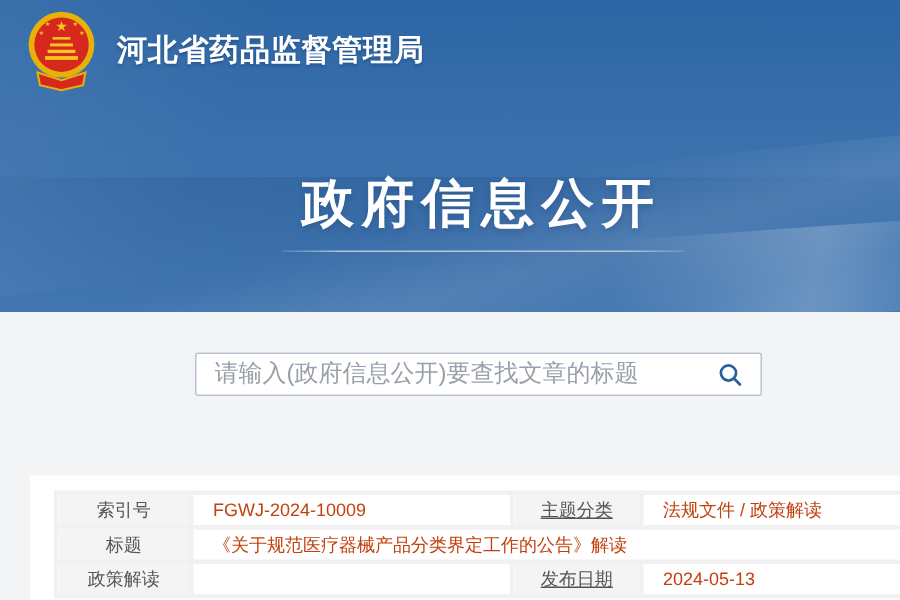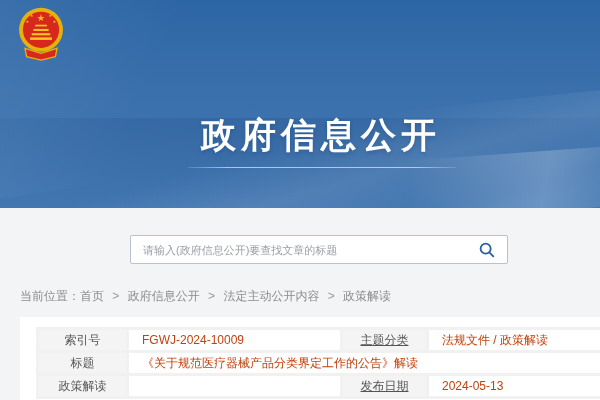--- a/index.html
+++ b/index.html
@@ -55,21 +55,21 @@
   
   .content { position: relative; width: 100%; height: 192px; }
 
   .search-box {
     position: absolute; left: 130px; top: 27px; width: 378px; height: 29px;
     background: #ffffff; border: 1px solid #b7c3d1; border-radius: 2px;
     display: flex; align-items: center;
   }
   .search-input {
     flex: 1; height: 100%; border: none; outline: none; background: transparent;
-    font-size: 11px; color: #333; padding: 0 8px 0 12px;
+    font-size: 16px; color: #333; padding: 0 8px 0 12px;
     font-family: "Liberation Sans", "DejaVu Sans", sans-serif;
   }
   .search-input::placeholder { color: #9aa0a6; }
   .search-btn { border: none; background: transparent; padding: 0 11px 0 4px; cursor: pointer; display: flex; align-items: center; }
 
   .breadcrumb { position: absolute; left: 20px; top: 80px; font-size: 12px; color: #8c8c8c; }
   .breadcrumb a { color: #8c8c8c; text-decoration: none; cursor: pointer; }
   .breadcrumb .sep { margin: 0 5px; color: #9a9a9a; }
 
   .card {
@@ -107,48 +107,40 @@
         <text x="43" y="13" font-size="5" fill="#f6c51f" text-anchor="middle">★</text>
         <text x="16" y="20" font-size="5" fill="#f6c51f" text-anchor="middle">★</text>
         <text x="48" y="20" font-size="5" fill="#f6c51f" text-anchor="middle">★</text>
         <rect x="25" y="22" width="14" height="2" fill="#f6c51f"></rect>
         <rect x="23" y="27" width="18" height="2.4" fill="#f6c51f"></rect>
         <rect x="21" y="32" width="22" height="2.6" fill="#f6c51f"></rect>
         <rect x="19" y="37" width="26" height="3" fill="#f6c51f"></rect>
         <path d="M13 50 L32 56 L51 50 L49 60 L32 64 L15 60 Z" fill="#d7281e" stroke="#e8b10a" stroke-width="1.6"></path>
       </svg>
       <div class="brand-text">
+        <div class="brand-zh">河北省药品监督管理局</div>
       </div>
     </div>
 
     <div class="banner-title">政府信息公开</div>
     <div class="banner-divider"></div>
   </div>
 
   <div class="content">
 
     <div class="search-box">
       <input class="search-input" type="text" placeholder="请输入(政府信息公开)要查找文章的标题" style="">
       <button class="search-btn">
         <svg width="18" height="18" viewBox="0 0 20 20">
           <circle cx="8.5" cy="8.5" r="5.6" fill="none" stroke="#2a5f9e" stroke-width="2"></circle>
           <line x1="12.8" y1="12.8" x2="17" y2="17" stroke="#2a5f9e" stroke-width="2" stroke-linecap="round"></line>
         </svg>
       </button>
     </div>
 
-    <div class="breadcrumb">
-      <span>当前位置：</span><a>首页</a>
-      <span class="sep">&gt;</span>
-      <a>政府信息公开</a>
-      <span class="sep">&gt;</span>
-      <a>法定主动公开内容</a>
-      <span class="sep">&gt;</span>
-      <a>政策解读</a>
-    </div>
 
     <div class="card">
       <table class="info-table">
         <colgroup>
           <col class="l1">
             <col class="v1">
             <col class="l2">
             <col class="v2">
         </colgroup>
         <tbody>

